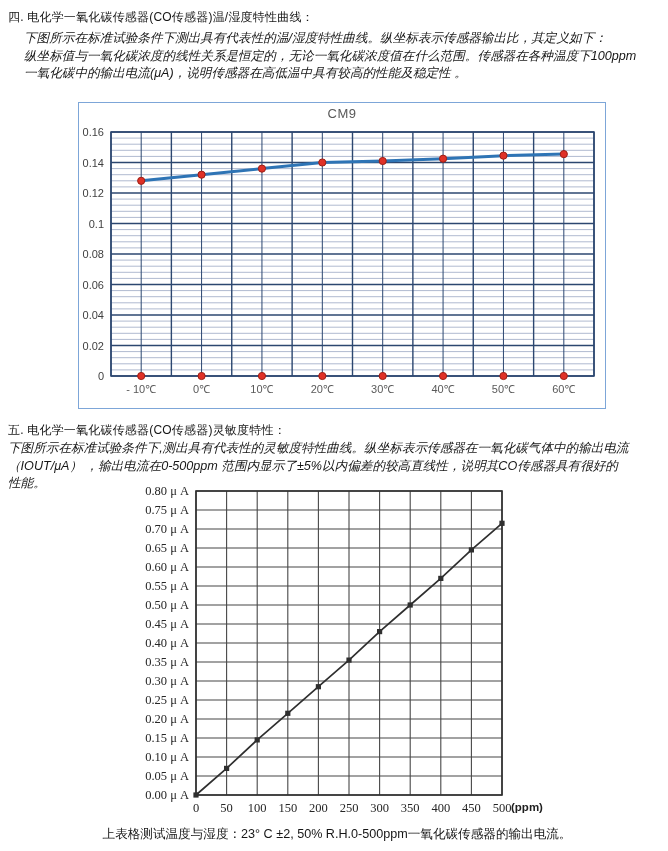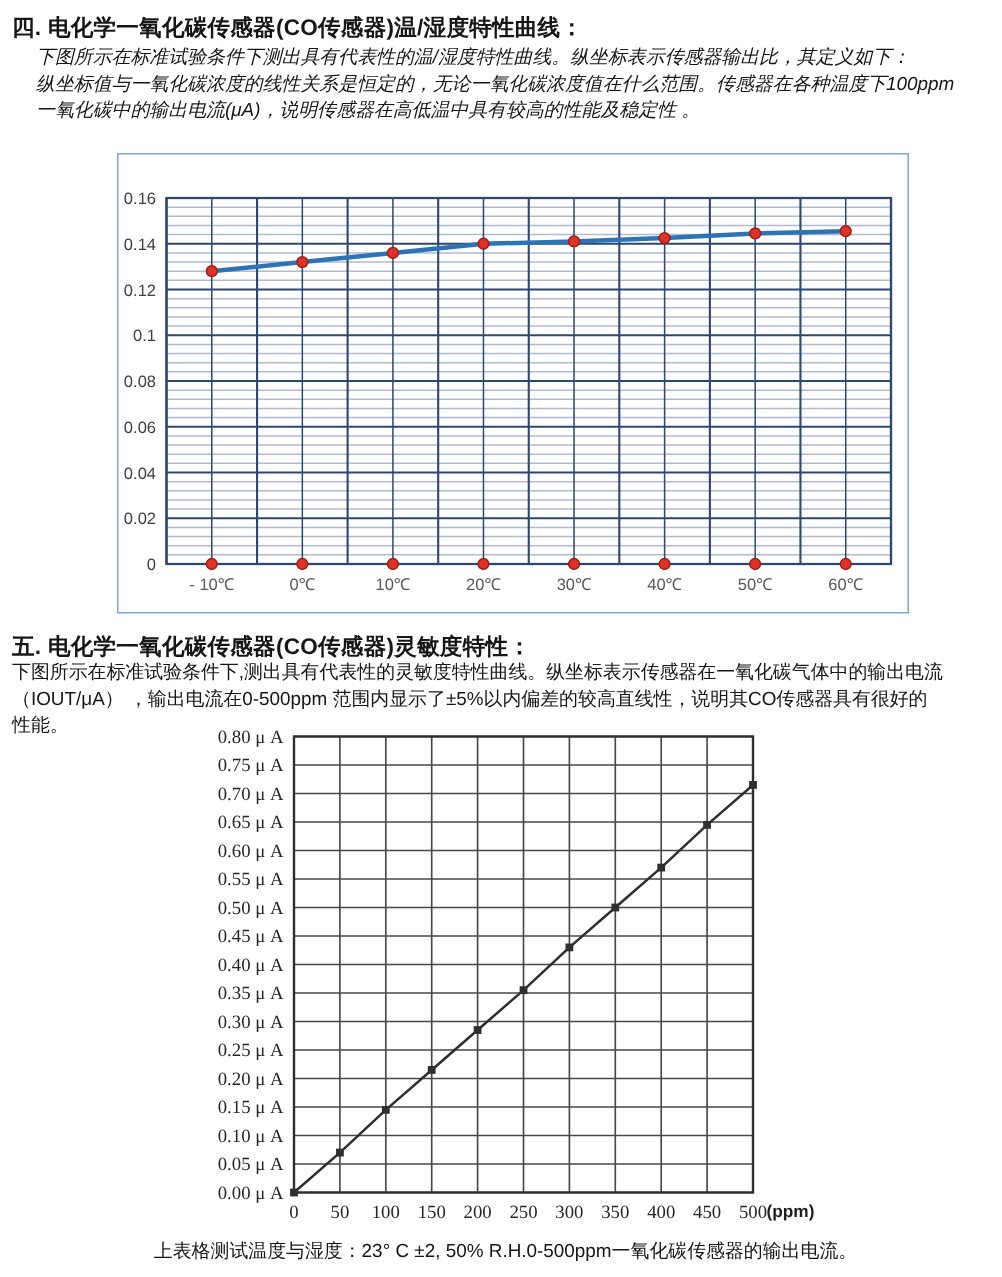--- a/index.html
+++ b/index.html
@@ -1,21 +1,21 @@
 <!DOCTYPE html>
 <html><head>
 <meta charset="utf-8">
 <style>
   html,body { margin:0; padding:0; }
   body {
     width:668px; height:851px; background:#ffffff; position:relative;
     font-family:"Liberation Sans", sans-serif; color:#161616; overflow:hidden;
   }
   .abs { position:absolute; }
-  .heading { font-size:15px; font-weight:bold; letter-spacing:0.2px; }
+  .heading { font-size:12px; font-weight:normal; letter-spacing:0.2px; }
   .body-text { font-size:12.6px; line-height:17.5px; white-space:pre-line; }
   .chart1box {
     left:78px; top:102px; width:526px; height:305px;
     border:1px solid #7da6d8; background:#ffffff;
   }
   .c1title {
     position:absolute; top:3px; left:0; width:100%;
     text-align:center; font-size:13px; color:#595959; letter-spacing:0.5px;
   }
   svg text.ax1  { font-family:"Liberation Sans", sans-serif; font-size:11px; fill:#3f3f3f; }
@@ -26,20 +26,21 @@
 </head>
 <body>
 
 <div class="abs heading" style="left:8px; top:9px;">四. 电化学一氧化碳传感器(CO传感器)温/湿度特性曲线：</div>
 
 <div class="abs body-text" style="left:24px; top:30px; width:658px;font-style:italic;">下图所示在标准试验条件下测出具有代表性的温/湿度特性曲线。纵坐标表示传感器输出比，其定义如下：
 纵坐标值与一氧化碳浓度的线性关系是恒定的，无论一氧化碳浓度值在什么范围。传感器在各种温度下100ppm
 一氧化碳中的输出电流(μA)，说明传感器在高低温中具有较高的性能及稳定性 。</div>
 
 <div class="abs chart1box">
+  <div class="c1title">CM9</div>
   <svg id="chart1" width="526" height="305">
       <g>
         <line x1="32" y1="266.9" x2="515" y2="266.9" stroke="#b0bad0" stroke-width="1"></line>
         <line x1="32" y1="260.8" x2="515" y2="260.8" stroke="#b0bad0" stroke-width="1"></line>
         <line x1="32" y1="254.7" x2="515" y2="254.7" stroke="#b0bad0" stroke-width="1"></line>
         <line x1="32" y1="248.6" x2="515" y2="248.6" stroke="#b0bad0" stroke-width="1"></line>
         <line x1="32" y1="236.4" x2="515" y2="236.4" stroke="#b0bad0" stroke-width="1"></line>
         <line x1="32" y1="230.3" x2="515" y2="230.3" stroke="#b0bad0" stroke-width="1"></line>
         <line x1="32" y1="224.2" x2="515" y2="224.2" stroke="#b0bad0" stroke-width="1"></line>
         <line x1="32" y1="218.1" x2="515" y2="218.1" stroke="#b0bad0" stroke-width="1"></line>
@@ -143,21 +144,21 @@
         <circle cx="303.6875" cy="273" r="3.6" fill="#e03127" stroke="#9c1f16" stroke-width="1"></circle>
         <circle cx="364.0625" cy="273" r="3.6" fill="#e03127" stroke="#9c1f16" stroke-width="1"></circle>
         <circle cx="424.4375" cy="273" r="3.6" fill="#e03127" stroke="#9c1f16" stroke-width="1"></circle>
         <circle cx="484.8125" cy="273" r="3.6" fill="#e03127" stroke="#9c1f16" stroke-width="1"></circle>
       </g>
     </svg>
 </div>
 
 <div class="abs heading" style="left:8px; top:422px;">五. 电化学一氧化碳传感器(CO传感器)灵敏度特性：</div>
 
-<div class="abs body-text" style="left:8px; top:440px; width:658px;">下图所示在标准试验条件下,测出具有代表性的灵敏度特性曲线。纵坐标表示传感器在一氧化碳气体中的输出电流
+<div class="abs body-text" style="left:8px; top:440px; width:658px;font-style:italic;">下图所示在标准试验条件下,测出具有代表性的灵敏度特性曲线。纵坐标表示传感器在一氧化碳气体中的输出电流
 （IOUT/μA） ，输出电流在0-500ppm 范围内显示了±5%以内偏差的较高直线性，说明其CO传感器具有很好的
 性能。</div>
 
 <svg id="chart2" class="abs" style="left:125px; top:484px;" width="480" height="350">
     <g>
       <line x1="71" y1="311" x2="377" y2="311" stroke="#474747" stroke-width="1.1"></line>
       <line x1="71" y1="292" x2="377" y2="292" stroke="#474747" stroke-width="1.1"></line>
       <line x1="71" y1="273" x2="377" y2="273" stroke="#474747" stroke-width="1.1"></line>
       <line x1="71" y1="254" x2="377" y2="254" stroke="#474747" stroke-width="1.1"></line>
       <line x1="71" y1="235" x2="377" y2="235" stroke="#474747" stroke-width="1.1"></line>

